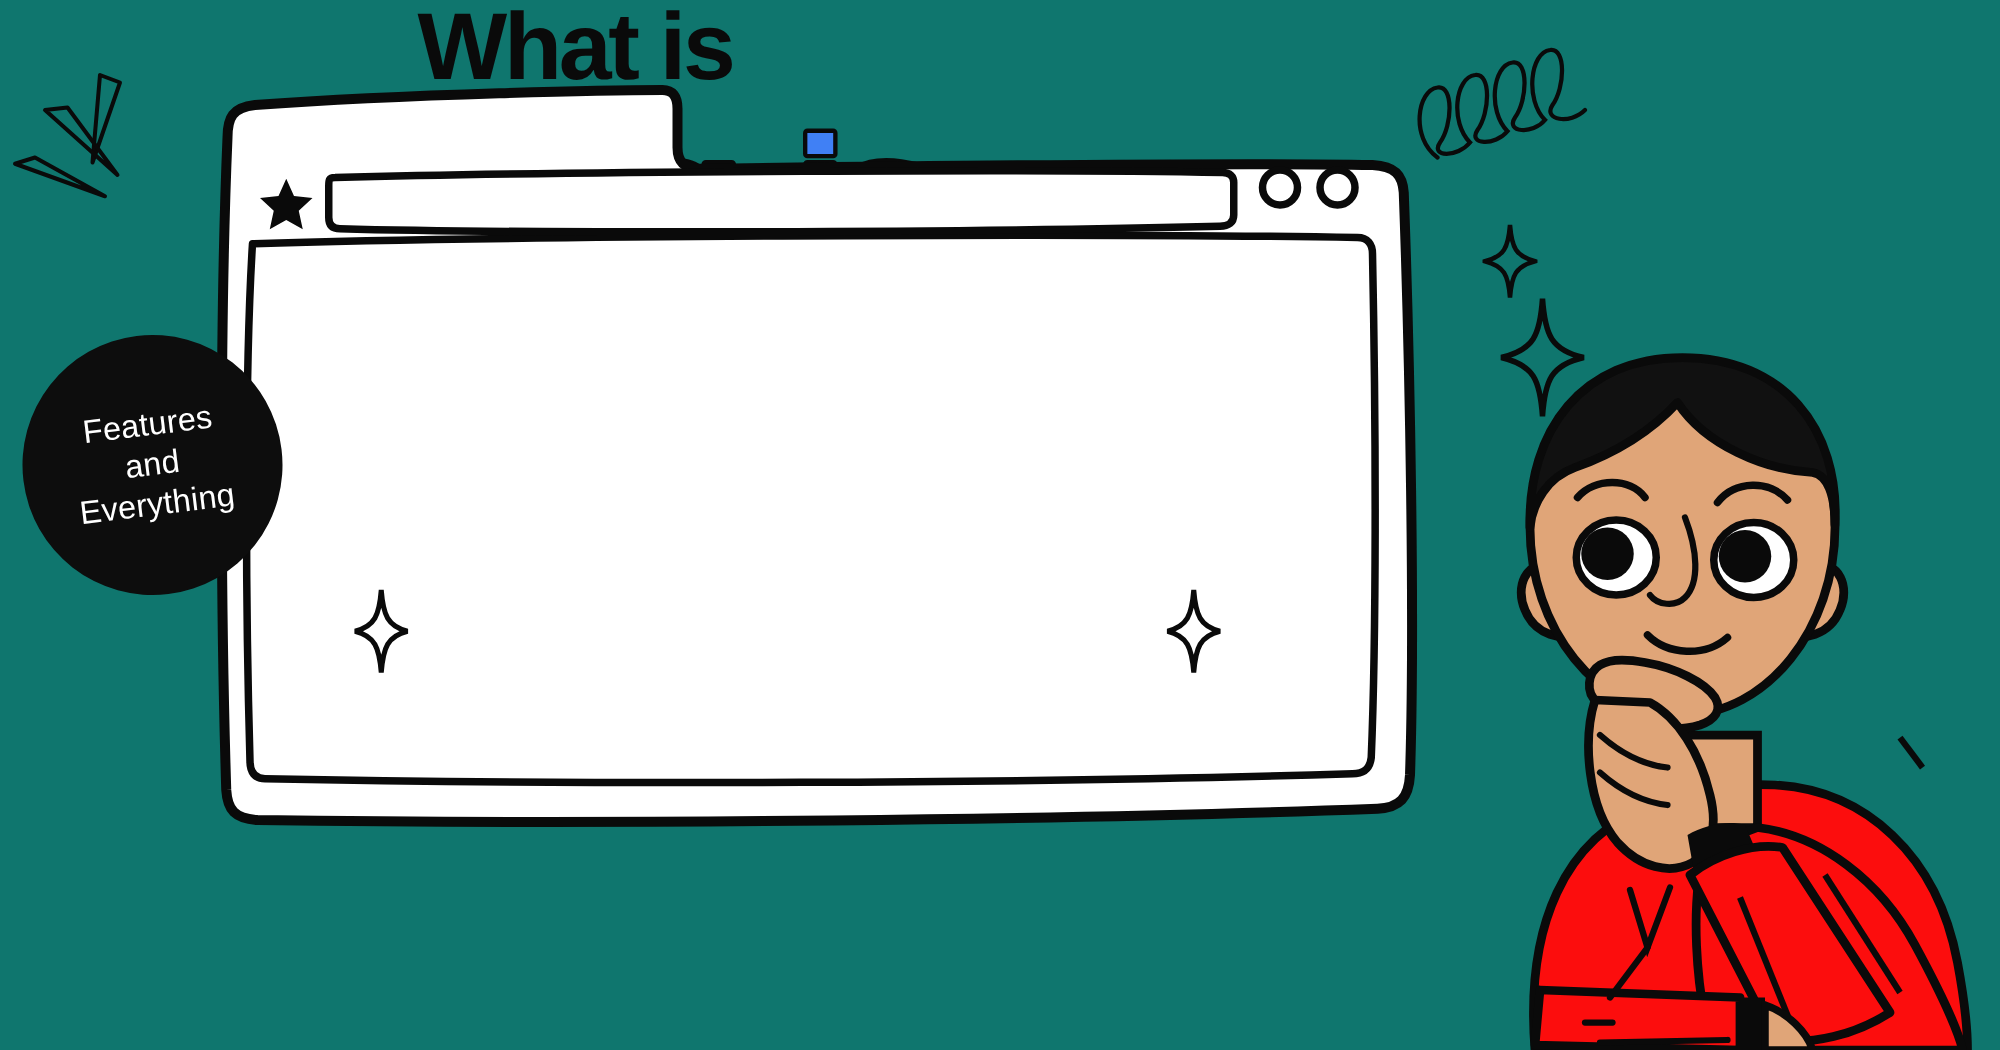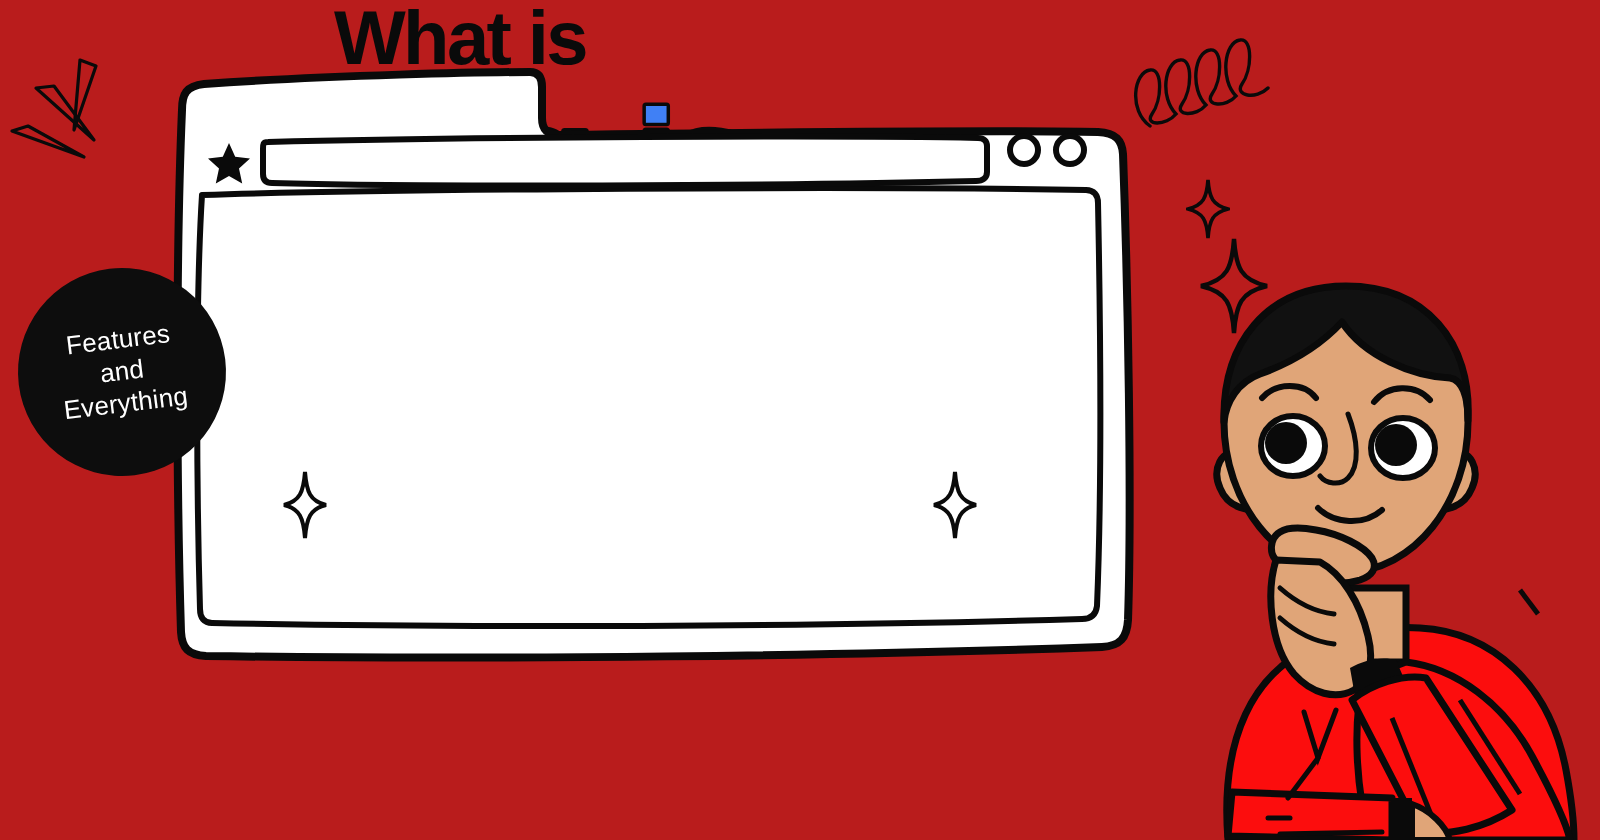--- a/index.html
+++ b/index.html
@@ -73,21 +73,21 @@
     font-size: 40px;
     line-height: 1;
     padding: 14px 18px 16px 18px;
     letter-spacing: .2px;
     font-weight: 400;
   }
 </style>
 </head>
 <body>
 
-<div id="stage" style="background: #b91c1c;">
+<div id="stage" style="background: #0f766e;">
 
   <svg class="abs" style="left:0px; top:40px; width:170px; height:135px;" viewBox="0 0 170 135">
     <g fill="none" stroke="#0a0a0a" stroke-width="3.2" stroke-linejoin="round">
       <path d="M80 20 L96 26 L74 90 Z"></path>
       <path d="M36 48 L54 46 L94 100 Z"></path>
       <path d="M12 91 L28 86 L84 117 Z"></path>
     </g>
   </svg>
 
   <svg class="abs" style="left:1100px; top:22px; width:170px; height:125px;" viewBox="0 0 170 125">

